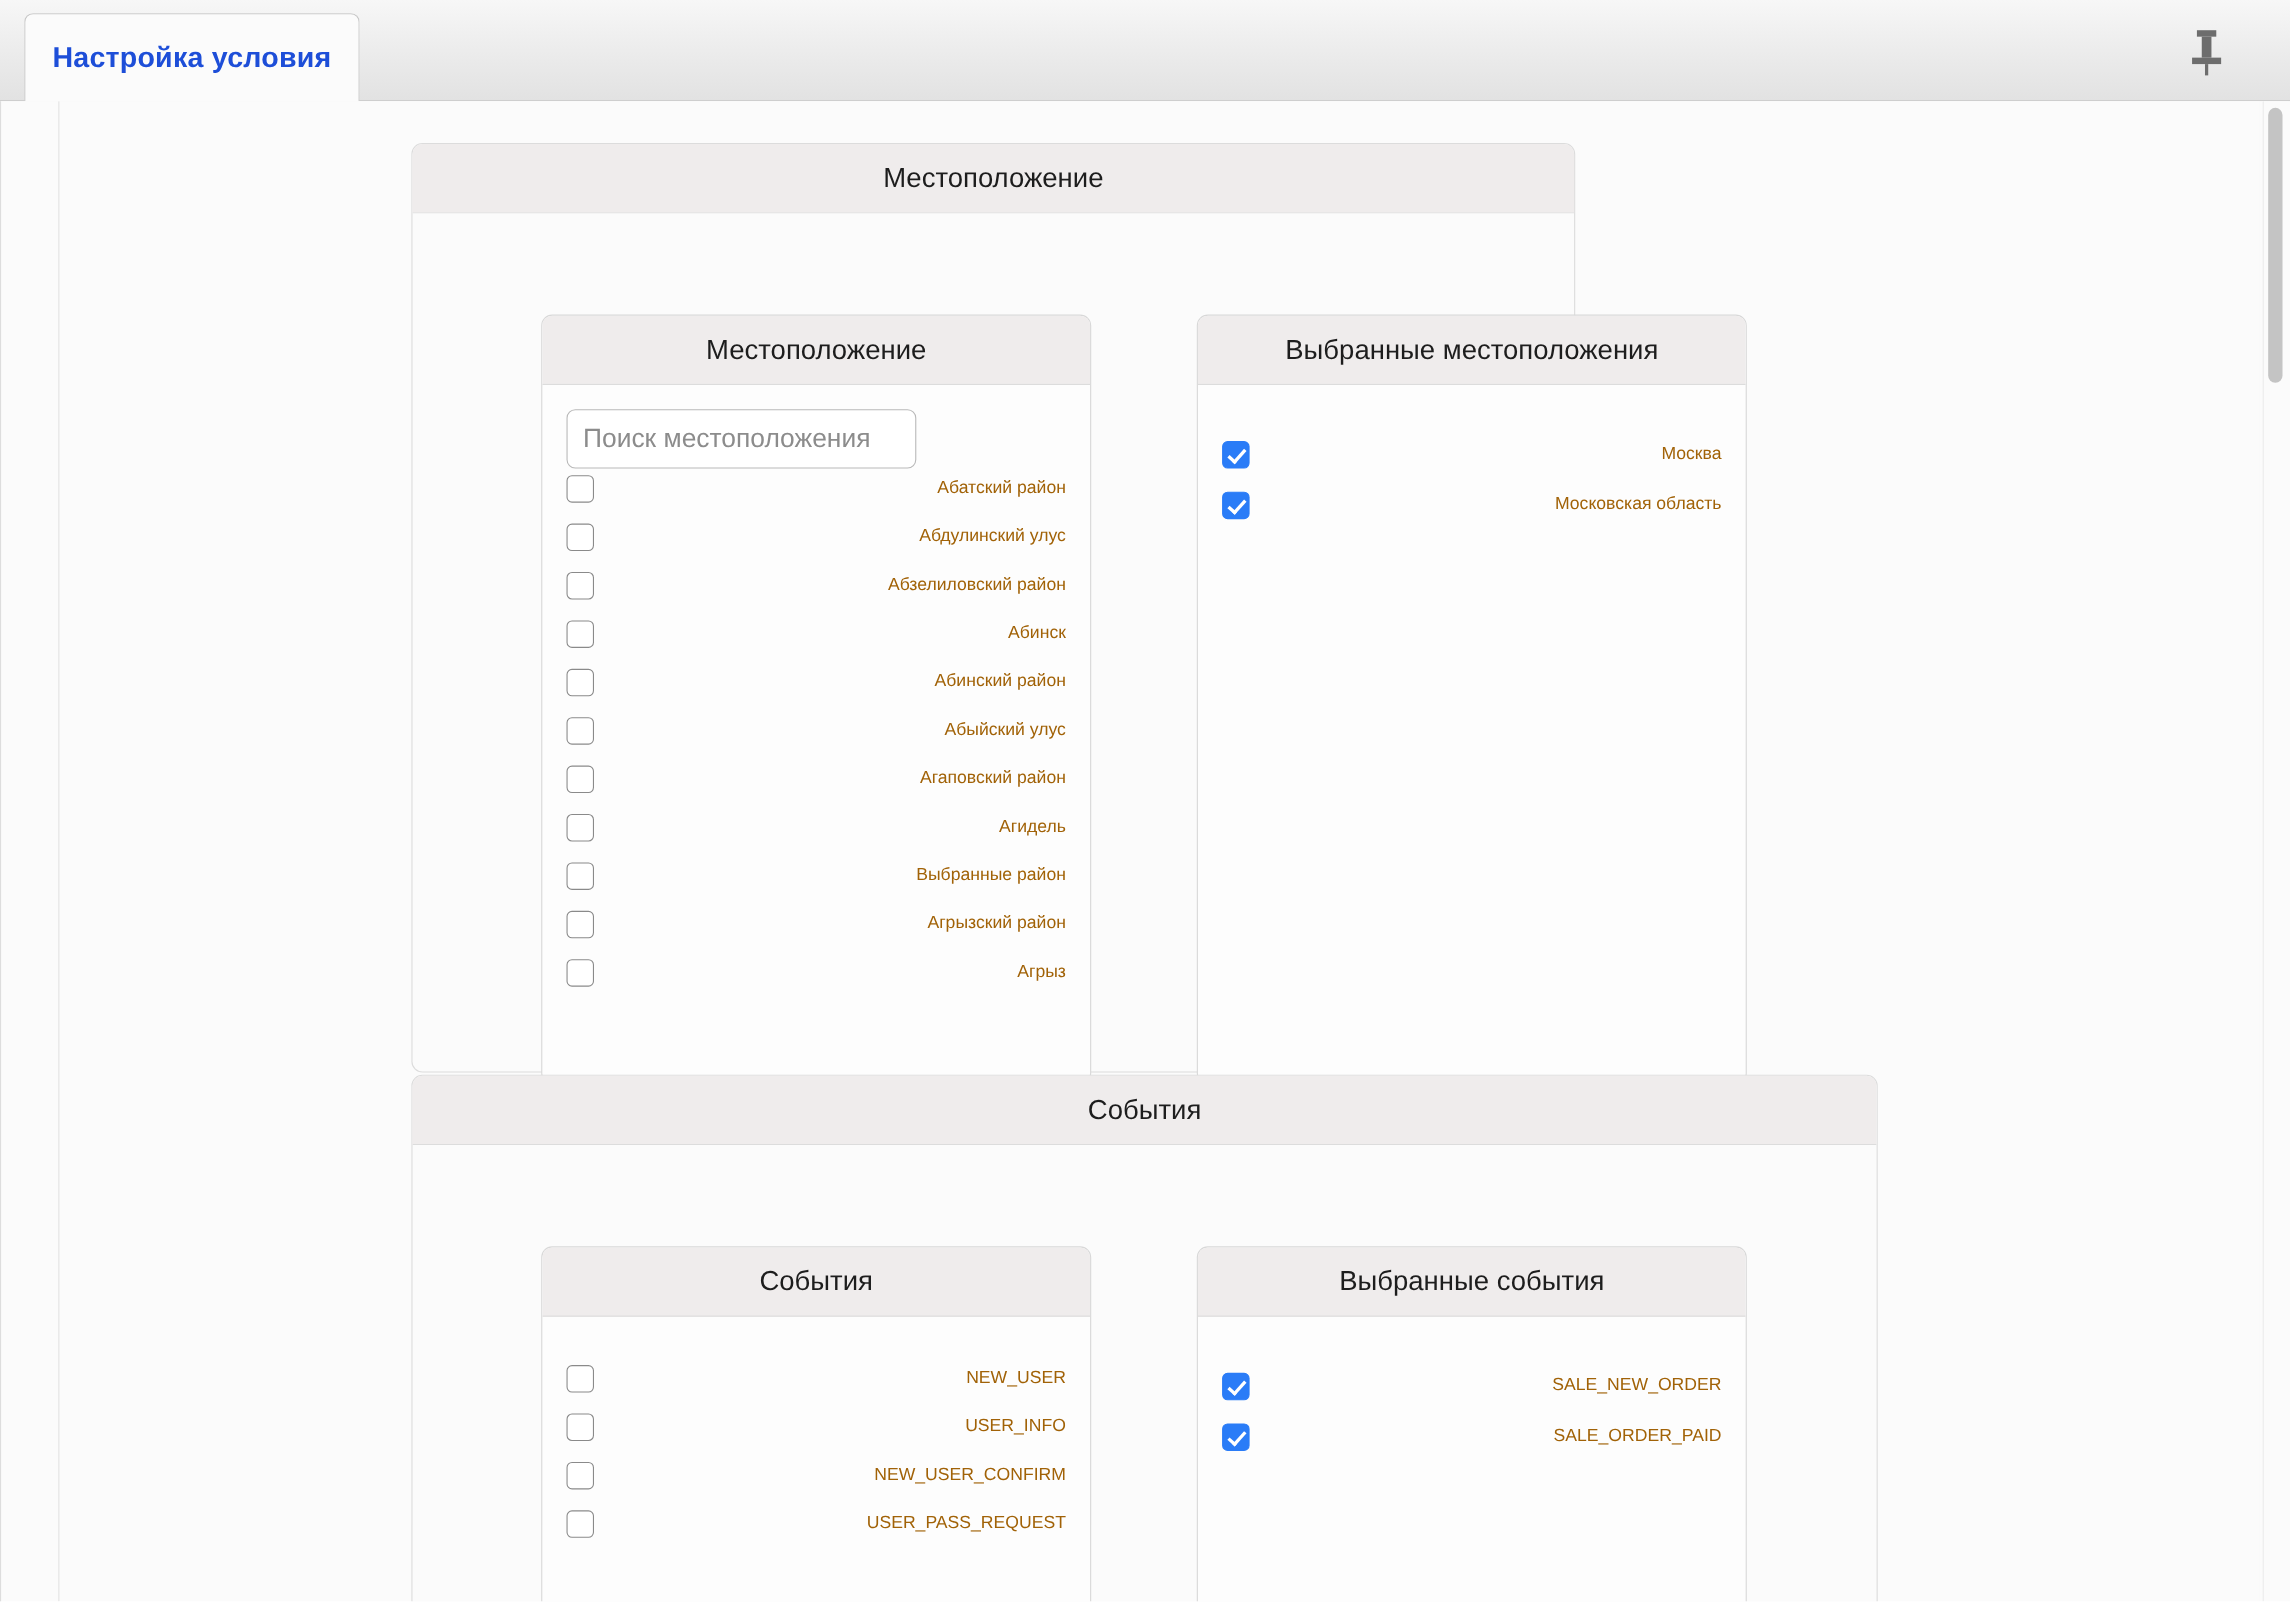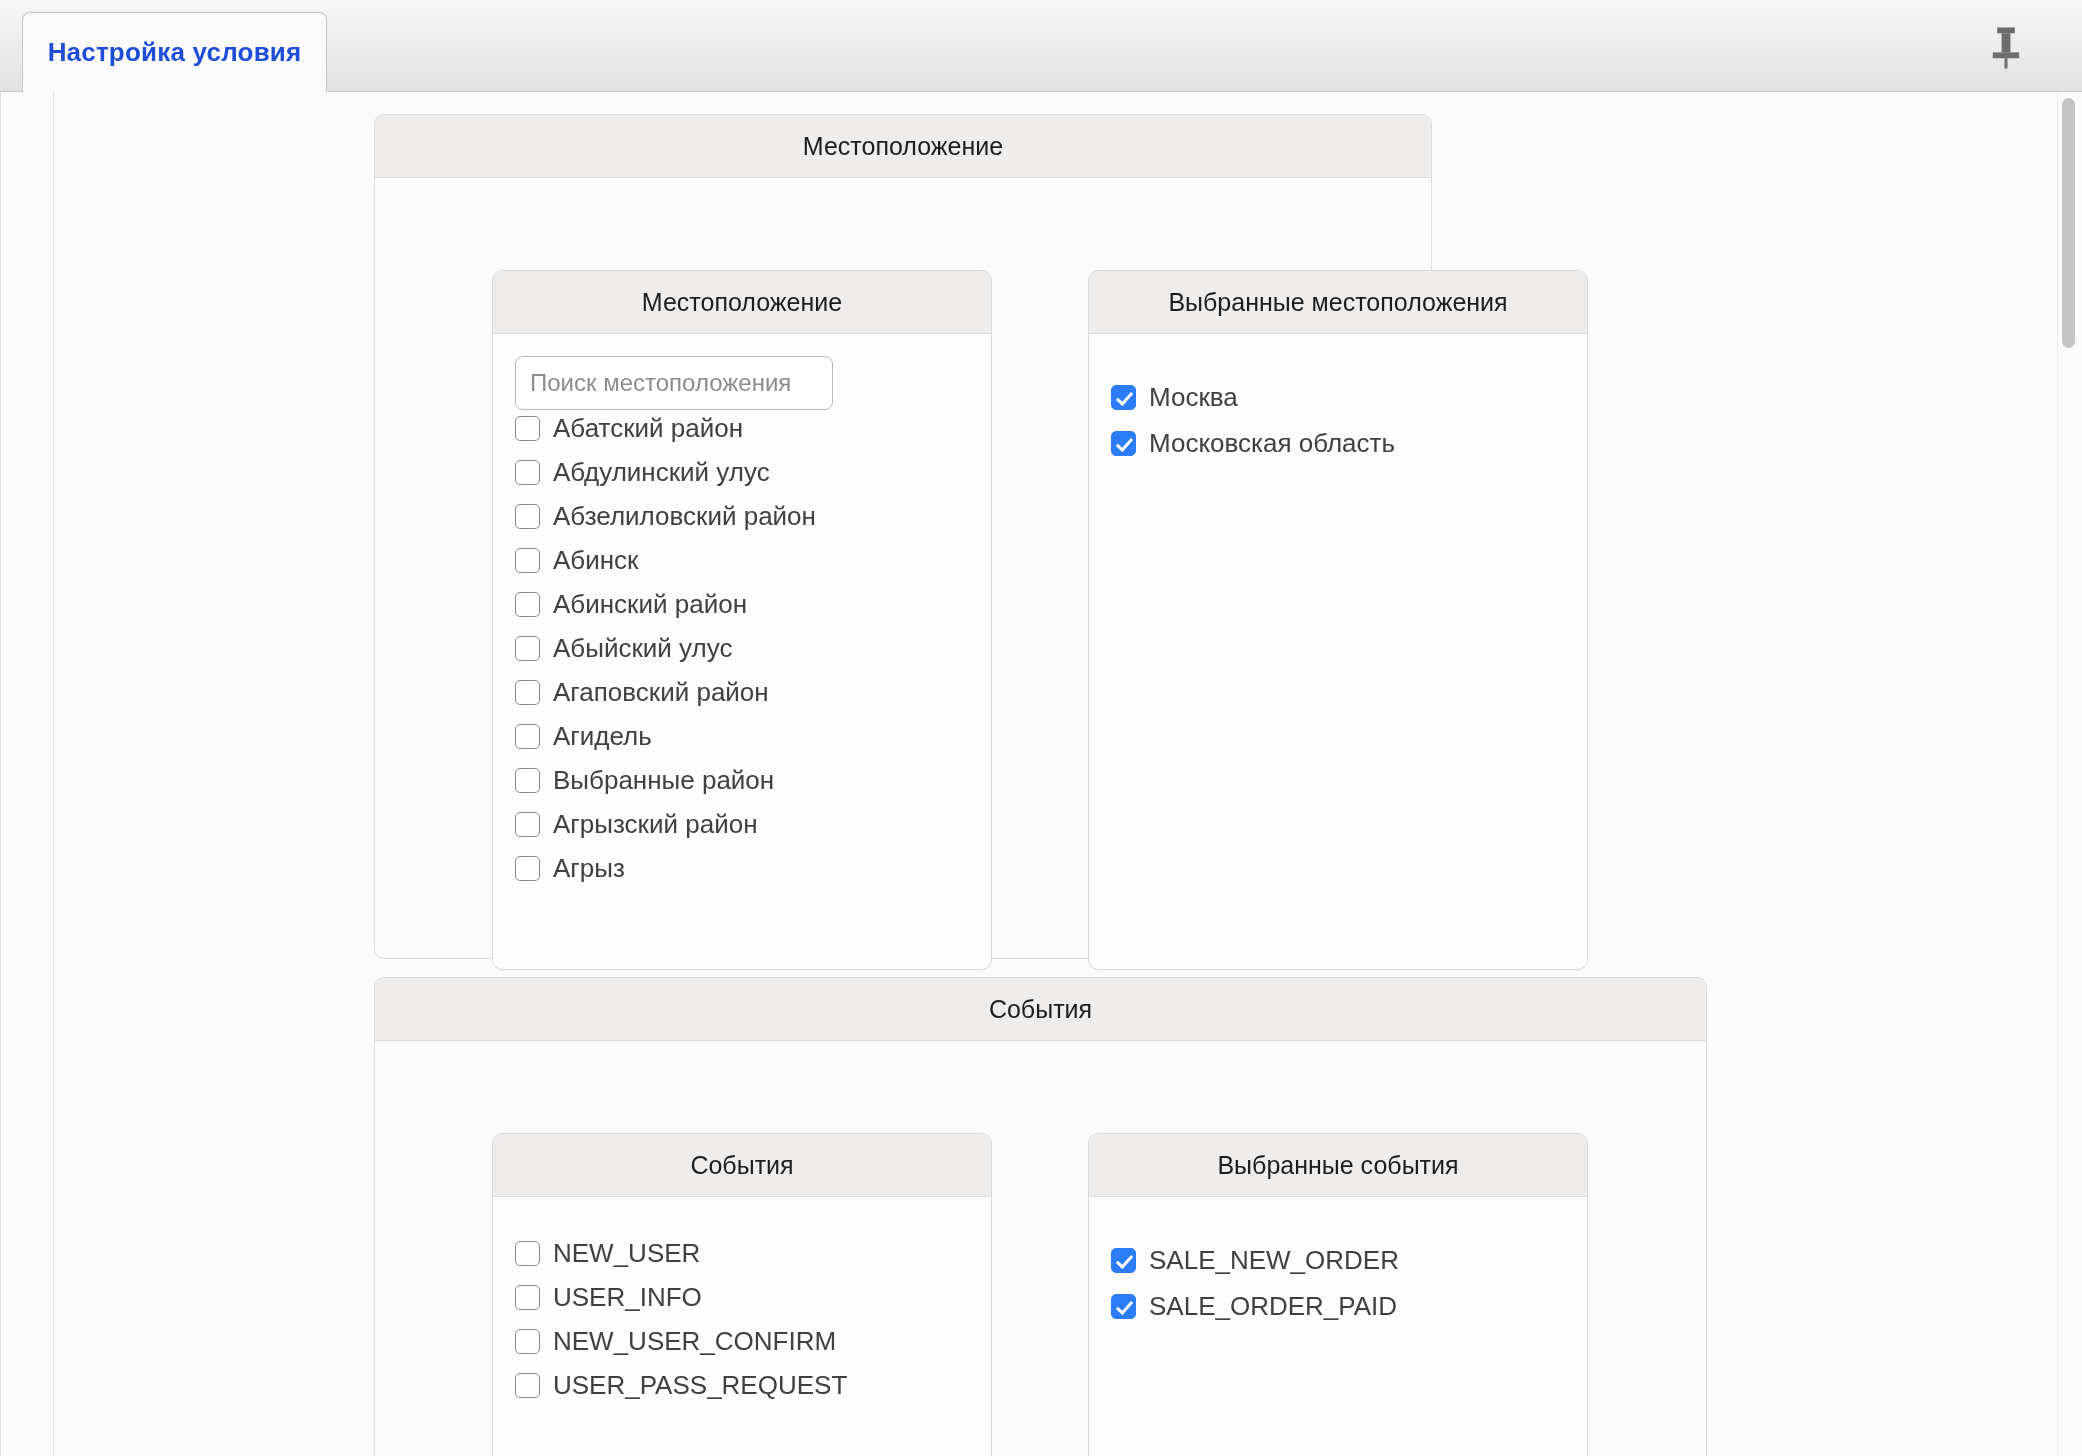--- a/index.html
+++ b/index.html
@@ -158,23 +158,24 @@
   .list {
     margin-top: 12px;
     list-style: none;
     padding: 0;
   }
   .list.clipped { margin-top: -4px; }
   .list li {
     display: flex;
     align-items: center;
     height: 44px;
-    font-size: 26px;
-    color: #404040;
+    font-size: 16px;
+    color: #a16207;
     white-space: nowrap;
+    justify-content: space-between;
   }
   .cb {
     flex: none;
     width: 25px;
     height: 25px;
     margin-right: 13px;
     border: 1.5px solid #8a8a8a;
     border-radius: 5px;
     background: #ffffff;
     box-sizing: border-box;
@@ -211,21 +212,21 @@
       <rect x="9" y="5" width="6" height="13" fill="currentColor"></rect>
       <rect x="3" y="18" width="18" height="4" fill="currentColor"></rect>
       <rect x="11" y="22" width="2" height="7" fill="currentColor"></rect>
     </svg>
   </div>
 </div>
 
 <div class="page">
   <div class="page-inner">
 
-    <div class="group" style="left:320px; top:22px; width:1058px; height:845px;">
+    <div class="group" style="left:320px; top:38px; width:1058px; height:845px;">
       <div class="group-header">
         <span>Местоположение</span>
       </div>
       <div class="group-body">
 
         <div class="box" style="left:117px; top:92px; width:500px; height:700px;">
           <div class="box-header">
             <span>Местоположение</span>
           </div>
           <div class="box-body clip-top">

